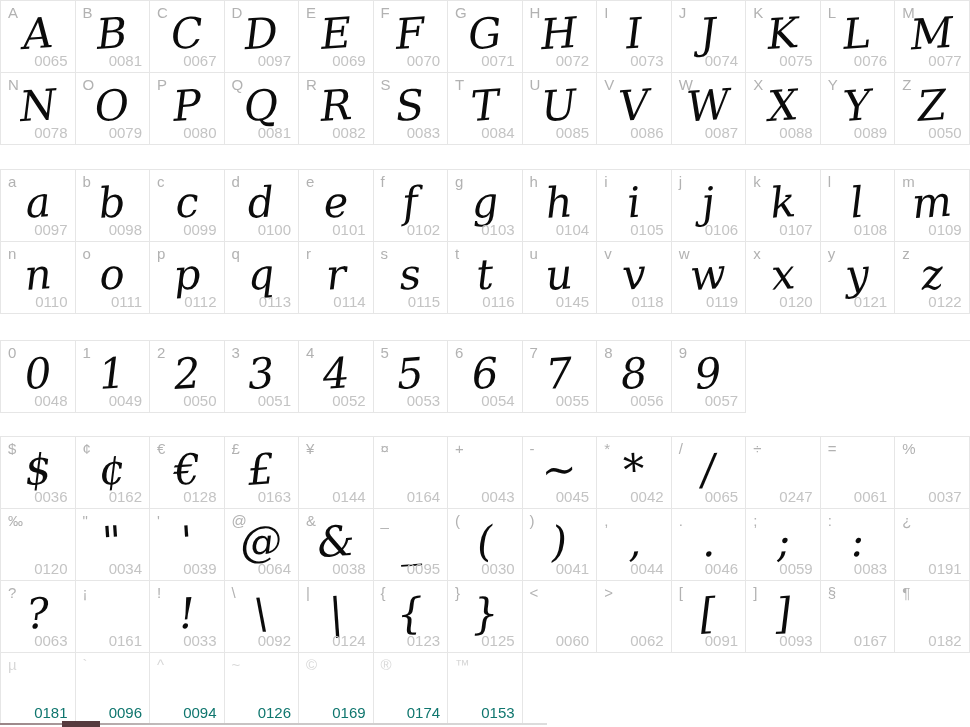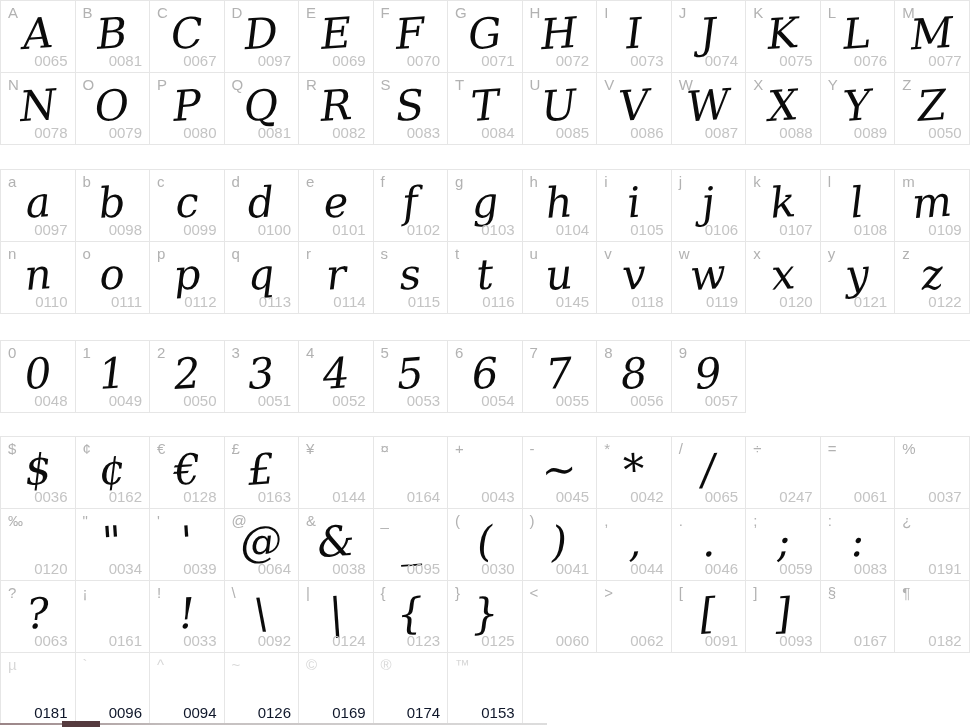--- a/index.html
+++ b/index.html
@@ -37,21 +37,21 @@
     font-style:italic;
     font-size:42px;line-height:1;
     color:var(--glyph);
     white-space:nowrap;
   }
   .cell-code{
     position:absolute;right:7px;bottom:3px;
     font-size:15px;color:var(--code);
   }
   .row.dim .cell-label{color:var(--dim);}
-  .row.dim .cell-code{color:#0f172a;}
+  .row.dim .cell-code{color:#0f766e;}
   #bottom-edge{
     position:absolute;left:0;top:723px;width:547px;height:2px;
     background:linear-gradient(to right,#9a8486 0%,#c2bcbc 30%,#dddddd 100%);
   }
   #bottom-fragment{
     position:absolute;left:62px;top:721px;width:38px;height:6px;
     background:#553a3e;
   }
 </style>
 </head>

